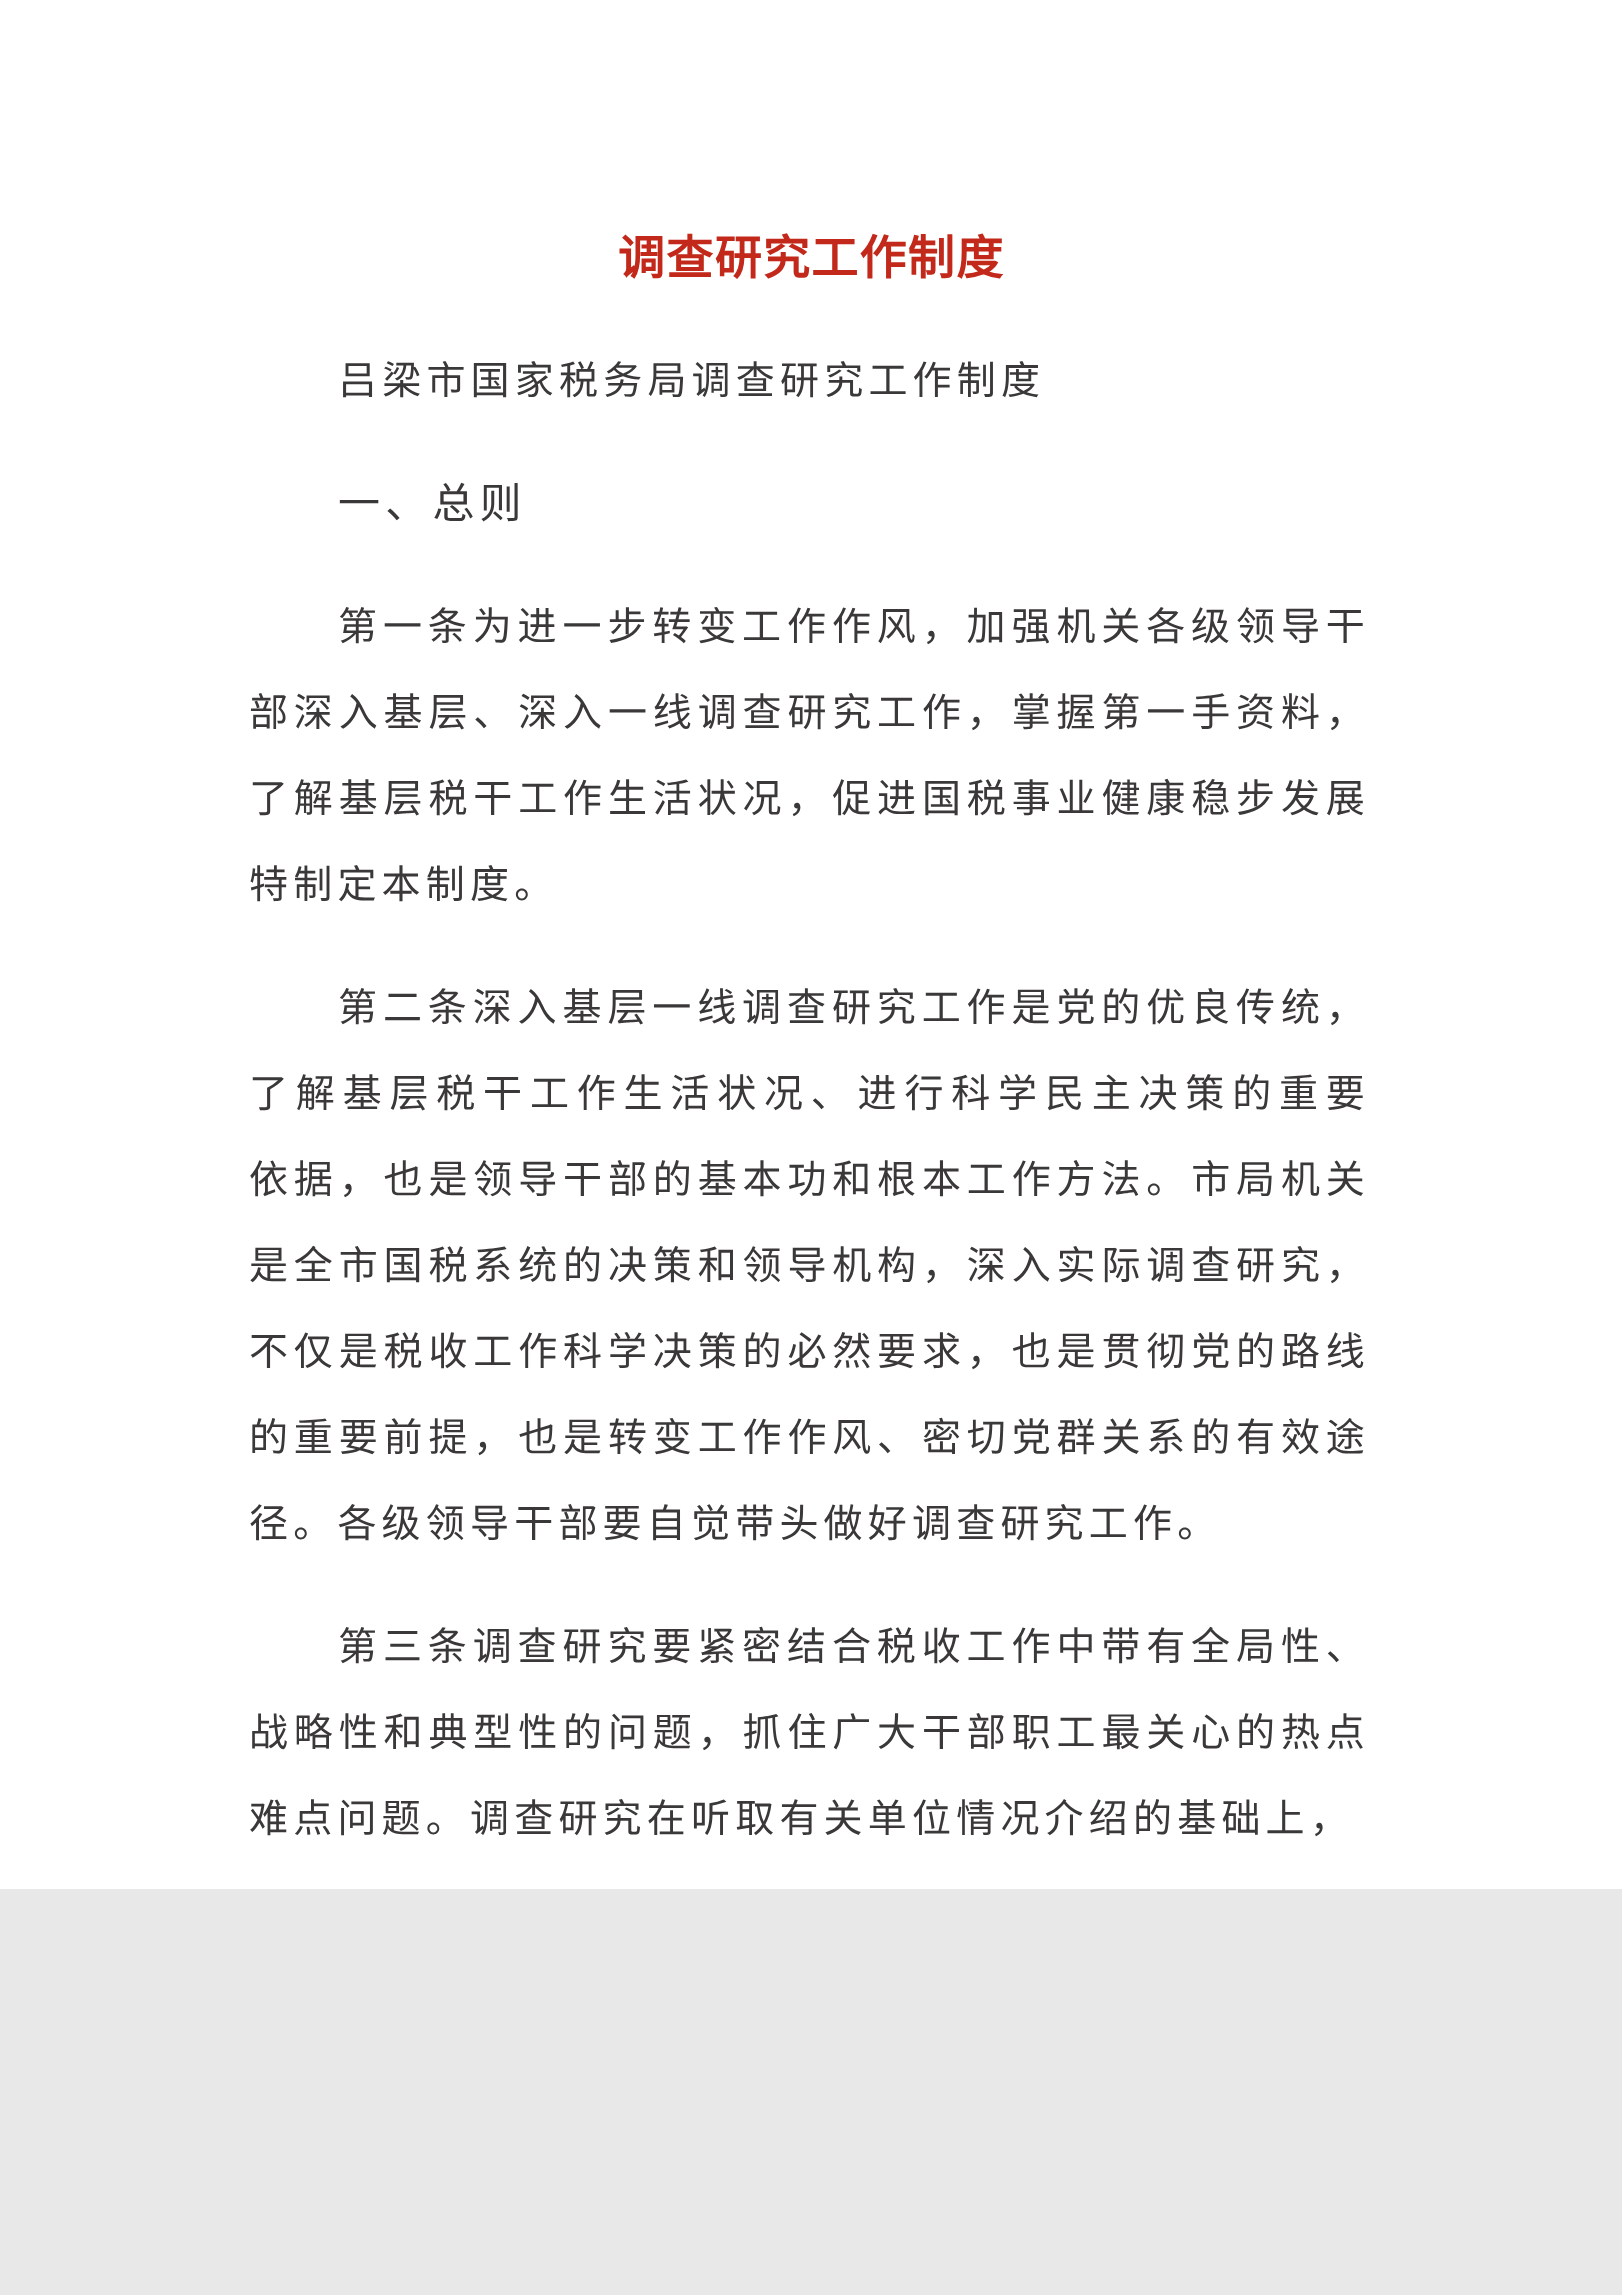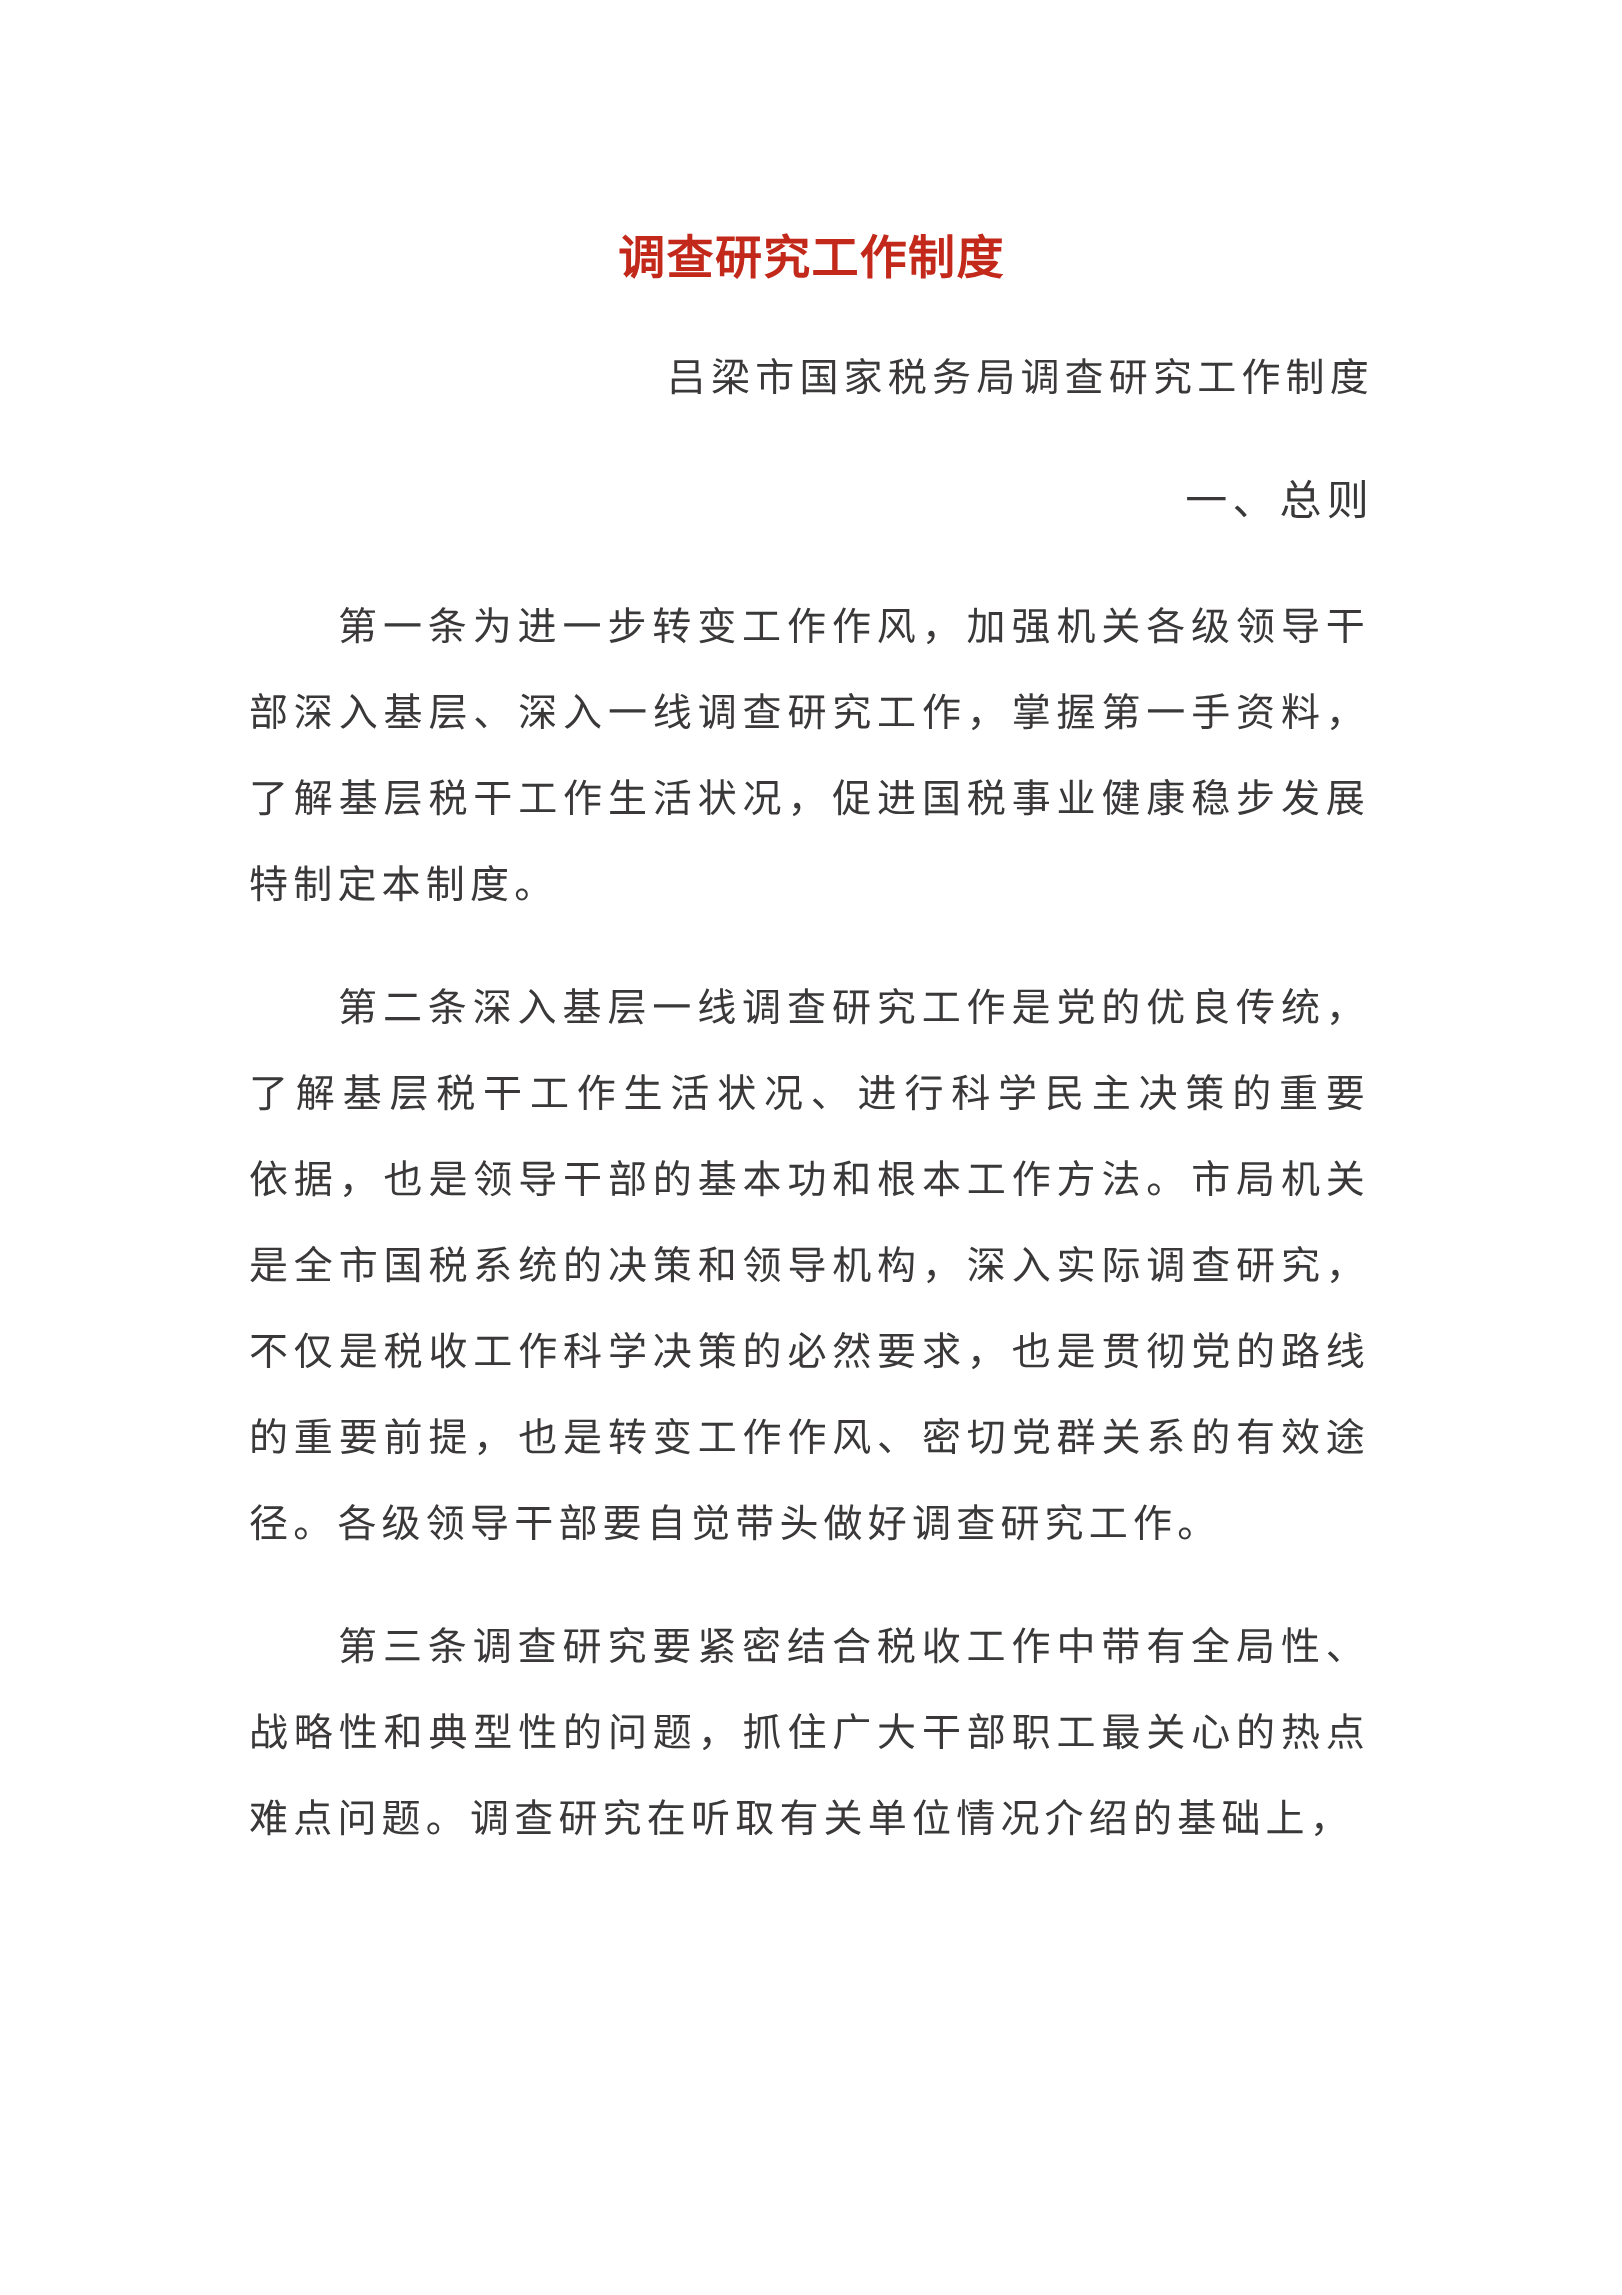--- a/index.html
+++ b/index.html
@@ -5,21 +5,21 @@
 <style>
   :root{
     --title-red:#C2291B;
     --body-text:#3A3838;
     --page-bg:#FFFFFF;
   }
   html,body{margin:0;padding:0;background:#e8e8e8;}
   .page{
     position:relative;
     width:1623px;
-    height:2295px;
+    height:1889px;
     margin:0 auto;
     background:var(--page-bg,#fff);
     box-sizing:border-box;
     padding:215px 249px 0 249px;
     font-family:"Liberation Sans", sans-serif;
     color:var(--body-text,#3A3838);
     font-size:39px;
     font-weight:500;
     letter-spacing:5.2px;
     overflow:hidden;
@@ -44,24 +44,23 @@
   }
   .line.first{
     text-indent:89px;
   }
   .line.last{
     text-align-last:left;
   }
   .single{
     line-height:86px;
     text-indent:89px;
-    text-align:right;
+    text-align:left;
     margin:0 0 37px 0;
     font-weight:500;
-    font-family:Liberation Mono, monospace;
   }
   h2.single{font-size:42px;}
 </style>
 </head>
 <body>
 
 <div class="page">
 
   <h1 class="doc-title">调查研究工作制度</h1>
 

